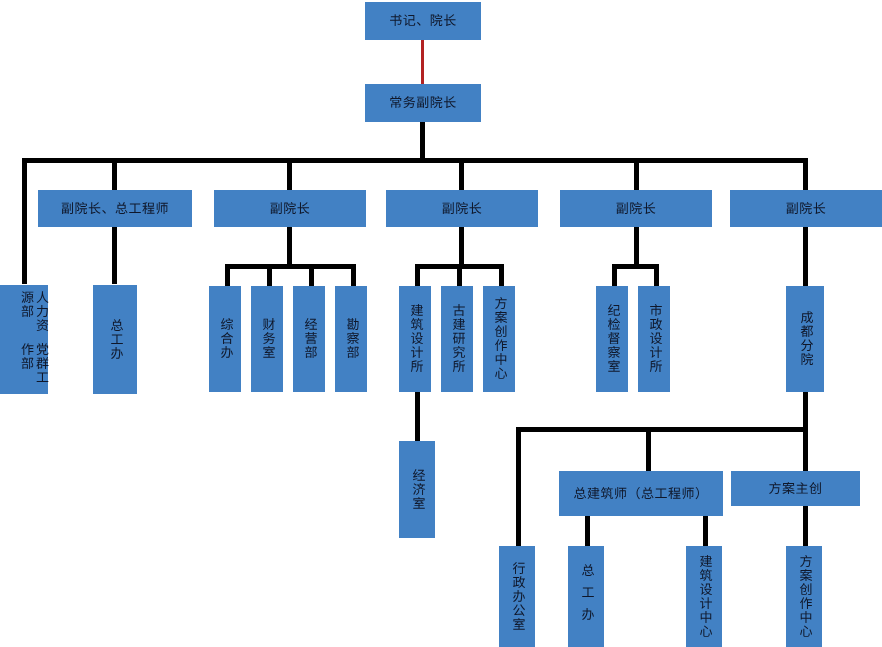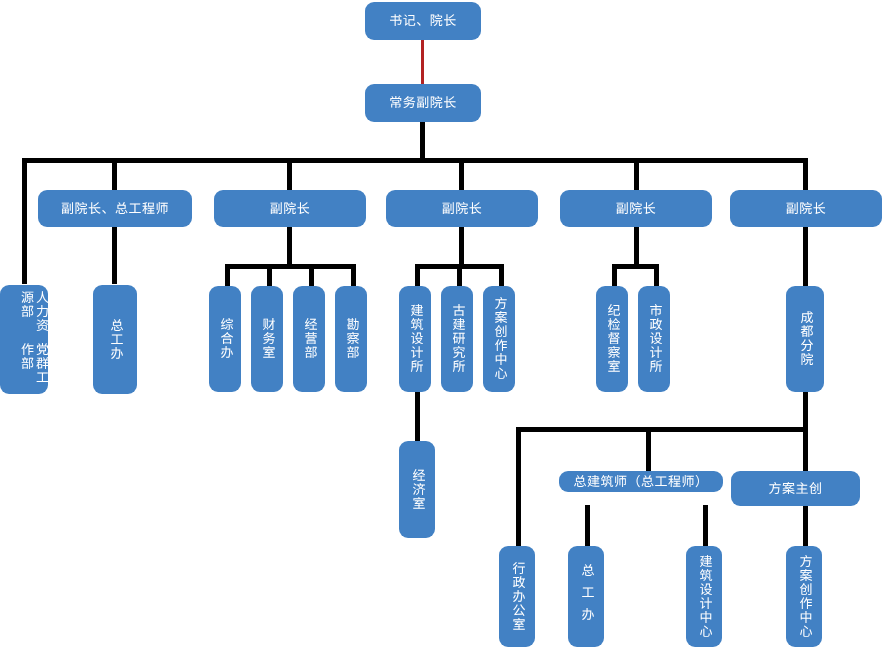--- a/index.html
+++ b/index.html
@@ -12,27 +12,26 @@
     position: relative;
     width: 882px;
     height: 647px;
     background: #ffffff;
     font-family: "Liberation Sans", "DejaVu Sans", sans-serif;
     overflow: hidden;
   }
   .node {
     position: absolute;
     background: #4281C4;
-    color: #ffffff;
+    color: #0f172a;
     box-sizing: border-box;
     display: flex;
     align-items: center;
     justify-content: center;
     z-index: 3;
-    border-radius: 9px;
   }
   .node.horiz {
     font-size: 13px;
     letter-spacing: 0.5px;
     line-height: 1.2;
     text-align: center;
   }
   .node.vert {
     writing-mode: vertical-rl;
     text-orientation: upright;
@@ -152,21 +151,21 @@
   <div class="node vert center-v" style="left:441px; top:286px; width:32px; height:106px;">古建研究所</div>
   <div class="node vert center-v" style="left:483px; top:286px; width:32px; height:106px;">方案创作中心</div>
 
   <div class="node vert center-v" style="left:596px; top:286px; width:32px; height:106px;">纪检督察室</div>
   <div class="node vert center-v" style="left:638px; top:286px; width:32px; height:106px;">市政设计所</div>
 
   <div class="node vert center-v" style="left:786px; top:286px; width:38px; height:106px;">成都分院</div>
 
   <div class="node vert center-v" style="left:399px; top:441px; width:36px; height:97px;">经济室</div>
 
-  <div class="node horiz" style="left:559px; top:471px; width:164px; height:21px;">总建筑师（总工程师）</div>
+  <div class="node horiz" style="left:559px; top:471px; width:164px; height:45px;">总建筑师（总工程师）</div>
   <div class="node horiz" style="left:731px; top:471px; width:129px; height:35px;">方案主创</div>
 
   <div class="node vert center-v" style="left:499px; top:546px; width:36px; height:101px;">行政办公室</div>
   <div class="node vert center-v wide-space" style="left:568px; top:546px; width:36px; height:101px;">总工办</div>
   <div class="node vert center-v" style="left:686px; top:546px; width:36px; height:101px;">建筑设计中心</div>
   <div class="node vert center-v" style="left:786px; top:546px; width:36px; height:101px;">方案创作中心</div>
 
 </div>
 
 </body></html>

